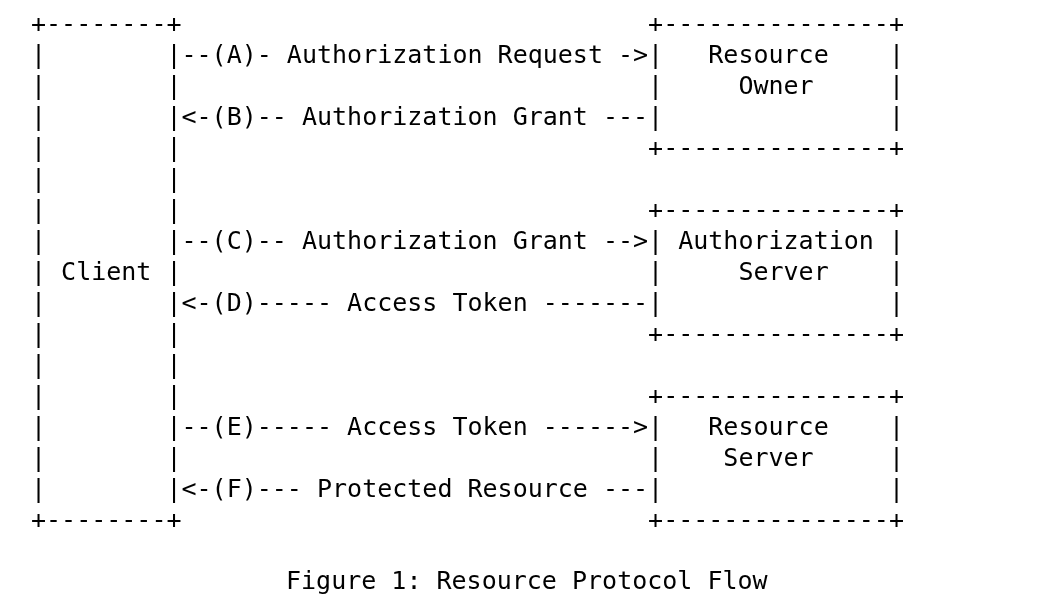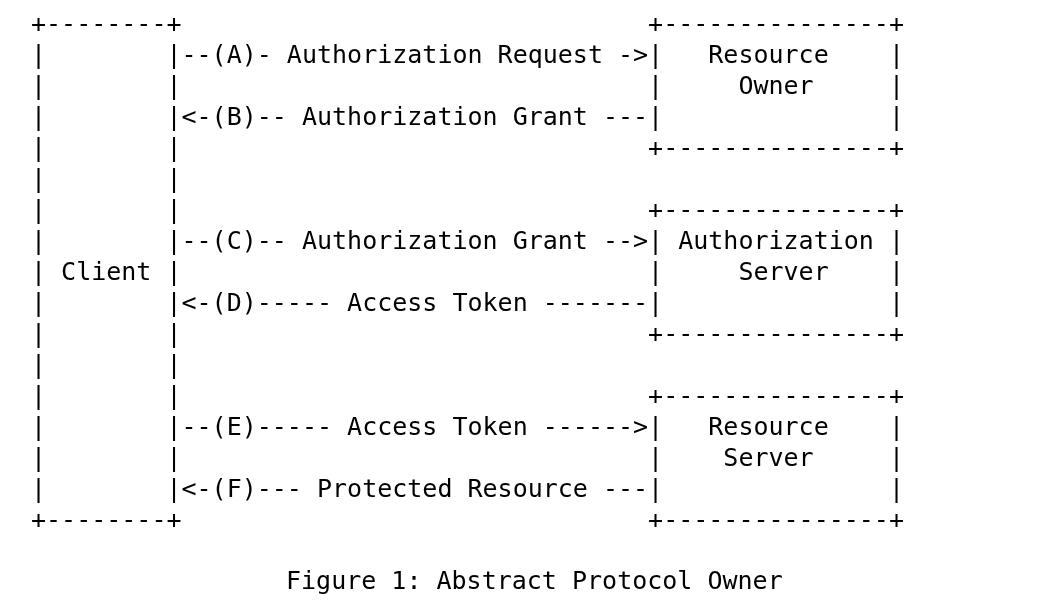--- a/index.html
+++ b/index.html
@@ -48,15 +48,15 @@
     height: 31px;
   }
 </style>
 </head>
 <body>
 
 <div id="figure-root">
 
   <pre id="diagram-block" class="ascii-art"><span class="art-line">+--------+                               +---------------+</span><span class="art-line">|        |--(A)- Authorization Request -&gt;|   Resource    |</span><span class="art-line">|        |                               |     Owner     |</span><span class="art-line">|        |&lt;-(B)-- Authorization Grant ---|               |</span><span class="art-line">|        |                               +---------------+</span><span class="art-line">|        |</span><span class="art-line">|        |                               +---------------+</span><span class="art-line">|        |--(C)-- Authorization Grant --&gt;| Authorization |</span><span class="art-line">| Client |                               |     Server    |</span><span class="art-line">|        |&lt;-(D)----- Access Token -------|               |</span><span class="art-line">|        |                               +---------------+</span><span class="art-line">|        |</span><span class="art-line">|        |                               +---------------+</span><span class="art-line">|        |--(E)----- Access Token ------&gt;|   Resource    |</span><span class="art-line">|        |                               |    Server     |</span><span class="art-line">|        |&lt;-(F)--- Protected Resource ---|               |</span><span class="art-line">+--------+                               +---------------+</span></pre>
 
-  <pre id="caption-block" class="ascii-art">Figure 1: Abstract Protocol Owner</pre>
+  <pre id="caption-block" class="ascii-art">Figure 1: Resource Protocol Flow</pre>
 
 </div>
 
 </body></html>

